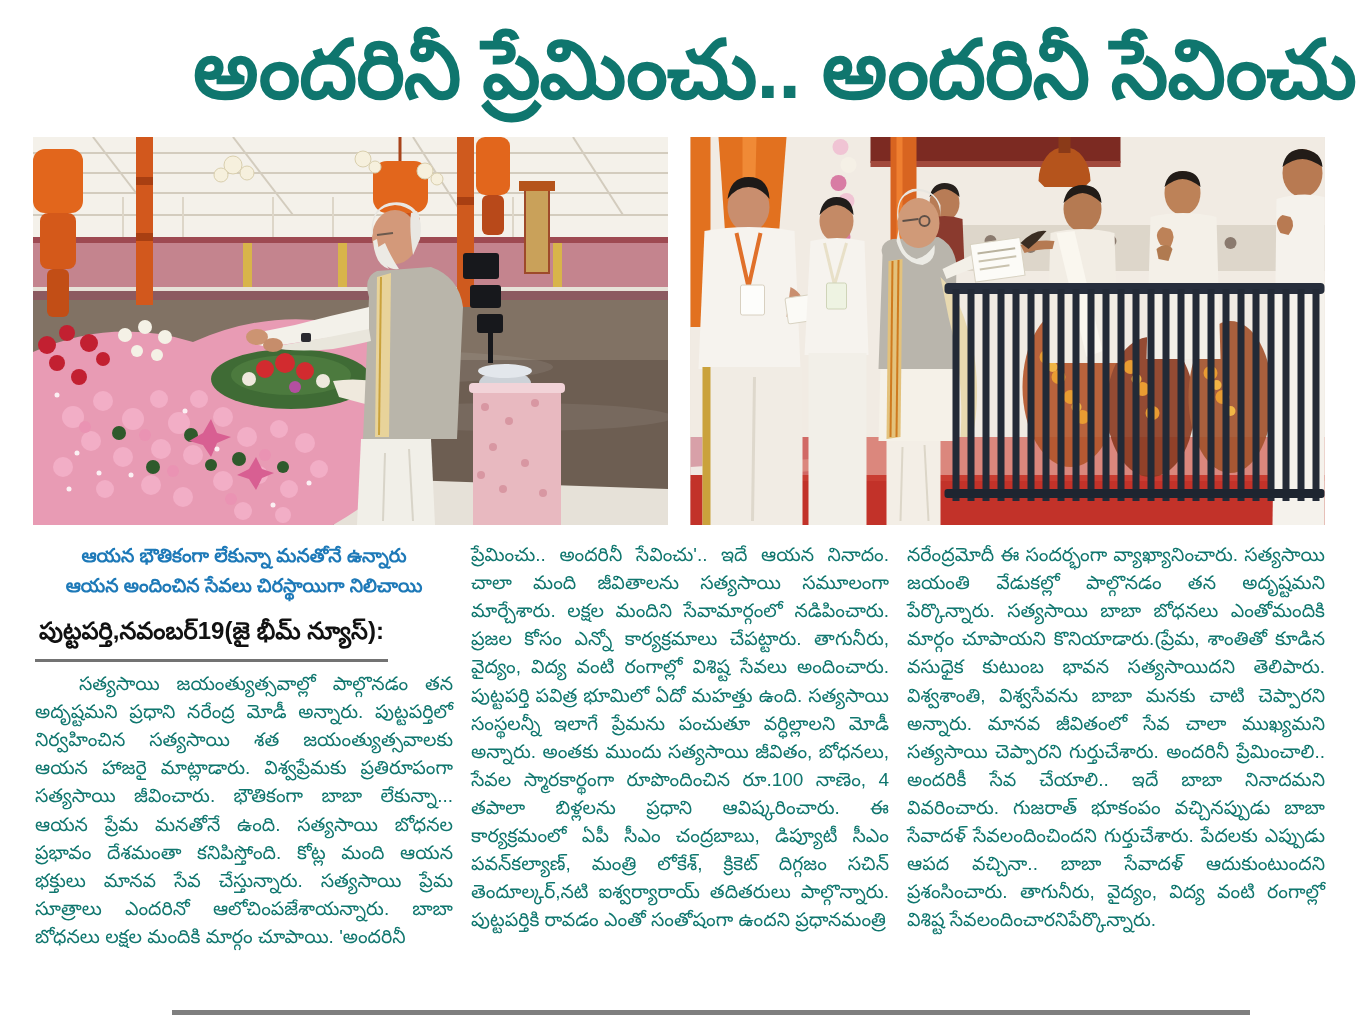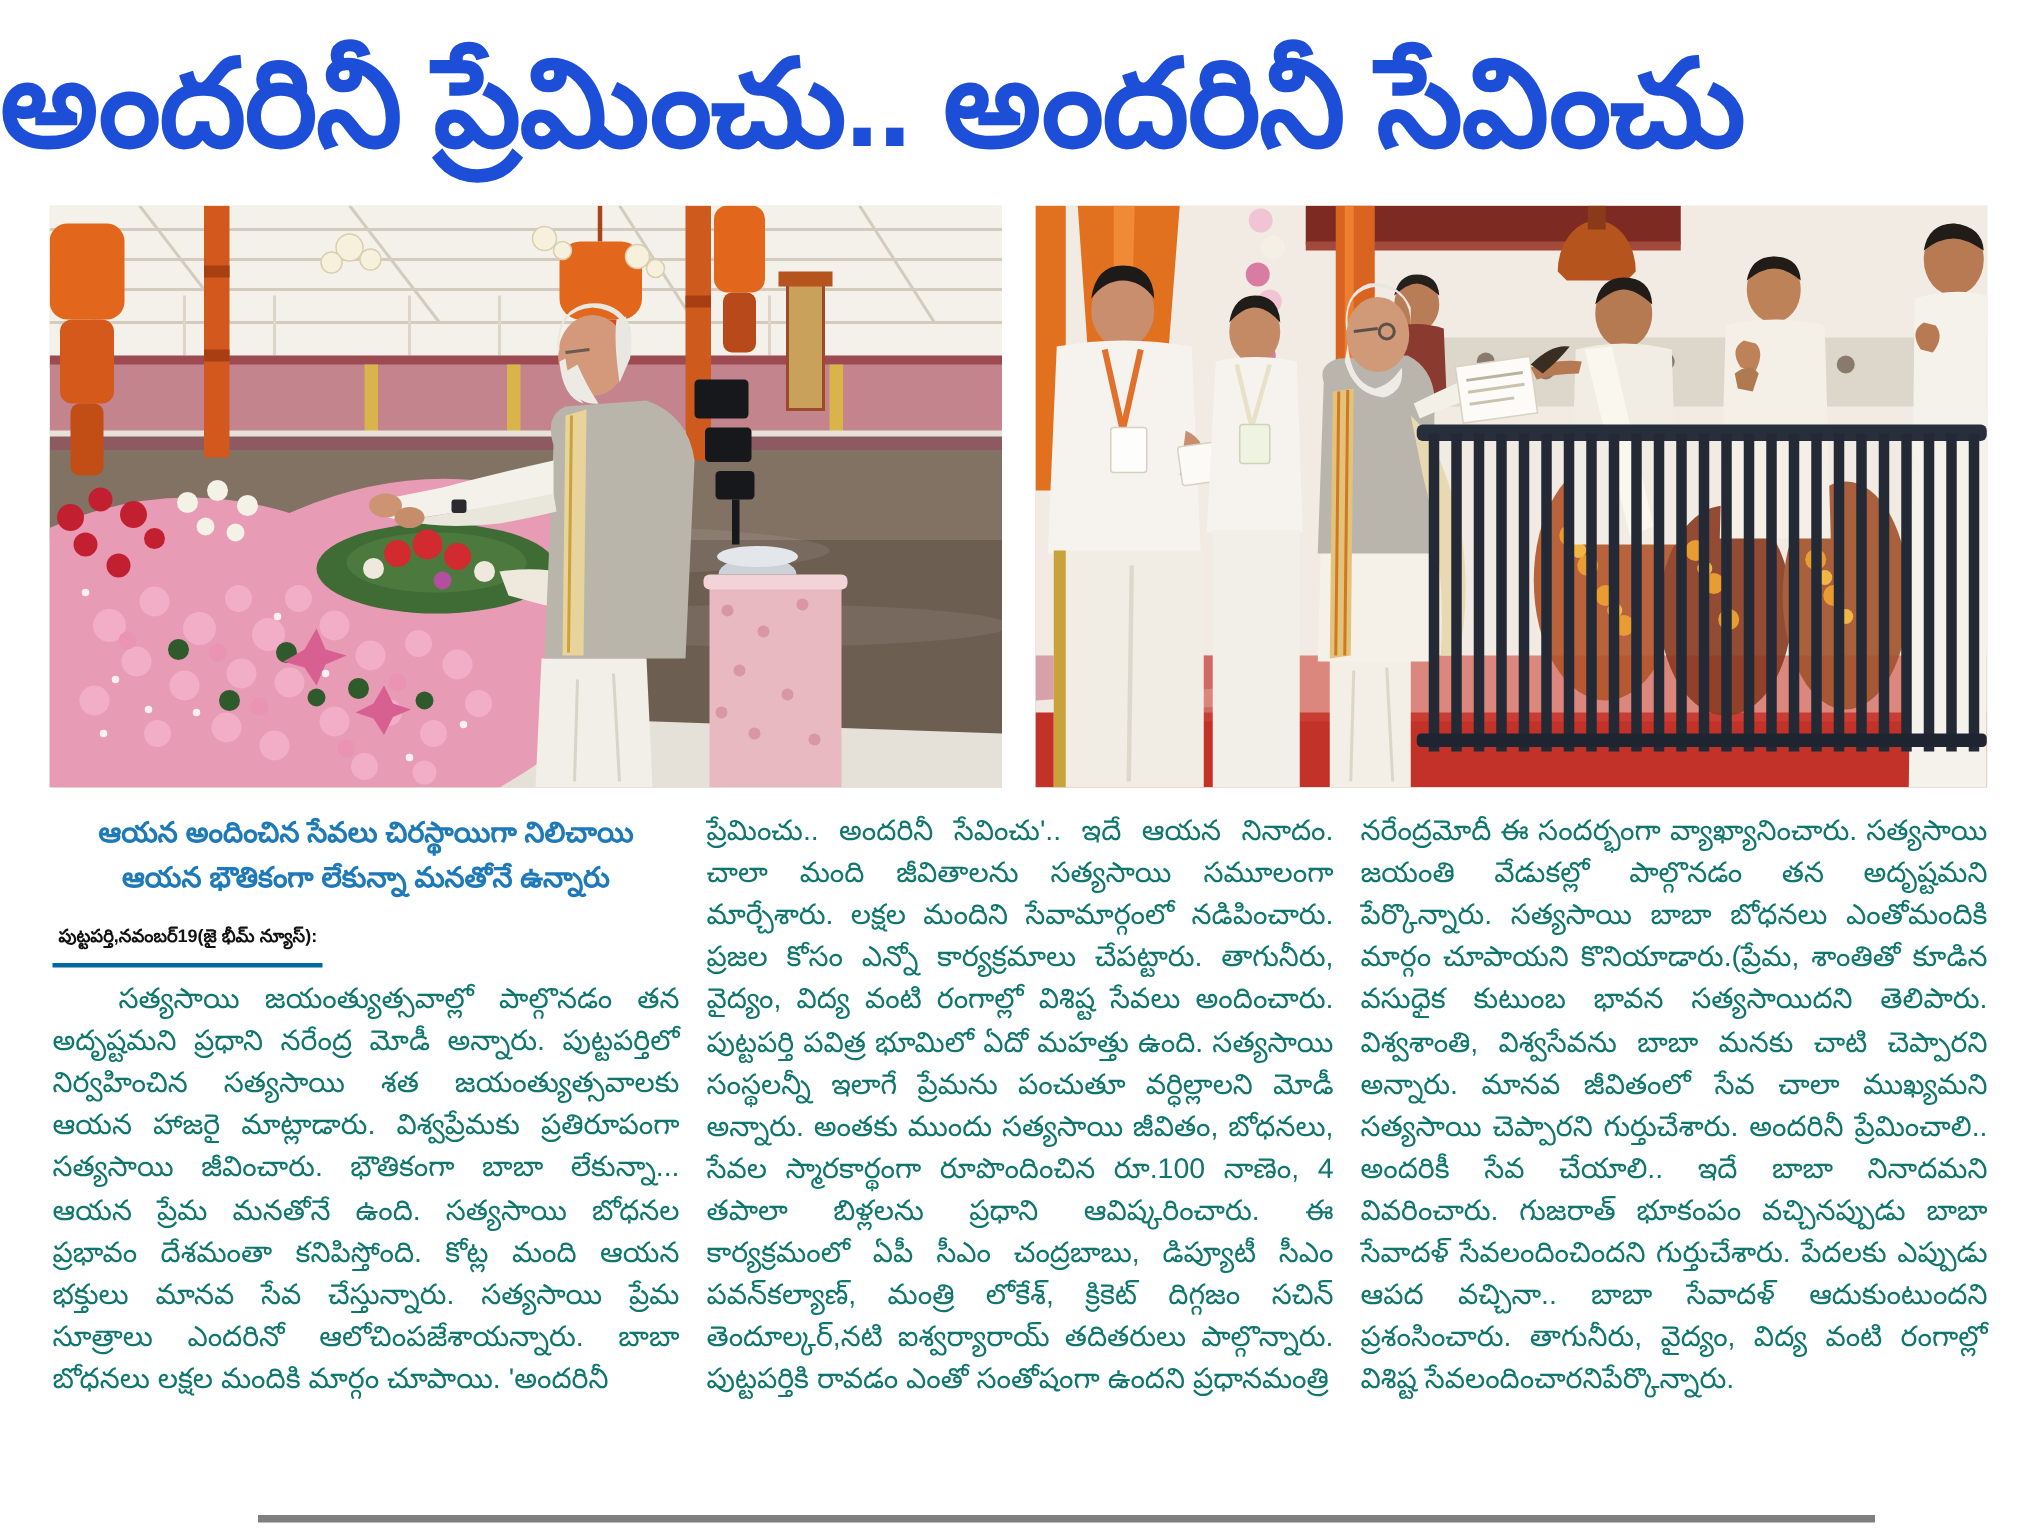--- a/index.html
+++ b/index.html
@@ -7,25 +7,25 @@
   .page {
     position:relative;
     width:1356px; height:1019px;
     background:#ffffff;
     overflow:hidden;
     font-family:"Liberation Sans","DejaVu Sans",sans-serif;
     color:#1a1a1a;
   }
   .headline {
     margin-top:8px;
-    text-align:left;
+    text-align:right;
     font-size:82px;
     line-height:1.5;
     font-weight:800;
-    color:#1d4ed8;
+    color:#0f766e;
     letter-spacing:-1px;
     white-space:nowrap;
   }
   .photos {
     display:flex;
     gap:22px;
     padding:0 33px;
     margin-top:6px;
   }
   .photo {
@@ -46,24 +46,24 @@
     color:#1d79b8;
     font-weight:bold;
     font-size:19px;
     line-height:1.58;
     text-align:center;
     margin-bottom:14px;
   }
   .dateline {
     display:inline-block;
     font-weight:bold;
-    font-size:12px;
+    font-size:24px;
     color:#111;
     padding:2px 4px 8px 4px;
-    border-bottom:3px solid #0369a1;
+    border-bottom:3px solid #737373;
     margin-bottom:8px;
   }
   .body-text {
     font-size:19px;
     line-height:1.48;
     text-align:justify;
     color:#0f766e;
   }
   .indent { text-indent:44px; }
   .bottom-rule {
@@ -471,22 +471,22 @@
           </g>
           <rect x="254" y="352" width="380" height="9" rx="3" fill="#1e2530"></rect>
         </g>
       </svg>
     </figure>
   </div>
 
   <div class="columns">
     <div class="col">
       <div class="subhead">
+        <div>ఆయన భౌతికంగా లేకున్నా మనతోనే ఉన్నారు</div>
         <div>ఆయన అందించిన సేవలు చిరస్థాయిగా నిలిచాయి</div>
-        <div>ఆయన భౌతికంగా లేకున్నా మనతోనే ఉన్నారు</div>
       </div>
       <div>
         <span class="dateline">పుట్టపర్తి,నవంబర్19(జై భీమ్ న్యూస్):</span>
       </div>
       <p class="body-text indent">సత్యసాయి జయంత్యుత్సవాల్లో పాల్గొనడం తన అదృష్టమని ప్రధాని నరేంద్ర మోడీ అన్నారు. పుట్టపర్తిలో నిర్వహించిన సత్యసాయి శత జయంత్యుత్సవాలకు ఆయన హాజరై మాట్లాడారు. విశ్వప్రేమకు ప్రతిరూపంగా సత్యసాయి జీవించారు. భౌతికంగా బాబా లేకున్నా... ఆయన ప్రేమ మనతోనే ఉంది. సత్యసాయి బోధనల ప్రభావం దేశమంతా కనిపిస్తోంది. కోట్ల మంది ఆయన భక్తులు మానవ సేవ చేస్తున్నారు. సత్యసాయి ప్రేమ సూత్రాలు ఎందరినో ఆలోచింపజేశాయన్నారు. బాబా బోధనలు లక్షల మందికి మార్గం చూపాయి. 'అందరినీ</p>
     </div>
     <div class="col">
       <p class="body-text">ప్రేమించు.. అందరినీ సేవించు'.. ఇదే ఆయన నినాదం. చాలా మంది జీవితాలను సత్యసాయి సమూలంగా మార్చేశారు. లక్షల మందిని సేవామార్గంలో నడిపించారు. ప్రజల కోసం ఎన్నో కార్యక్రమాలు చేపట్టారు. తాగునీరు, వైద్యం, విద్య వంటి రంగాల్లో విశిష్ట సేవలు అందించారు. పుట్టపర్తి పవిత్ర భూమిలో ఏదో మహత్తు ఉంది. సత్యసాయి సంస్థలన్నీ ఇలాగే ప్రేమను పంచుతూ వర్ధిల్లాలని మోడీ అన్నారు. అంతకు ముందు సత్యసాయి జీవితం, బోధనలు, సేవల స్మారకార్థంగా రూపొందించిన రూ.100 నాణెం, 4 తపాలా బిళ్లలను ప్రధాని ఆవిష్కరించారు. ఈ కార్యక్రమంలో ఏపీ సీఎం చంద్రబాబు, డిప్యూటీ సీఎం పవన్‌కల్యాణ్, మంత్రి లోకేశ్, క్రికెట్ దిగ్గజం సచిన్ తెందూల్కర్,నటి ఐశ్వర్యారాయ్ తదితరులు పాల్గొన్నారు. పుట్టపర్తికి రావడం ఎంతో సంతోషంగా ఉందని ప్రధానమంత్రి</p>
     </div>
     <div class="col">

